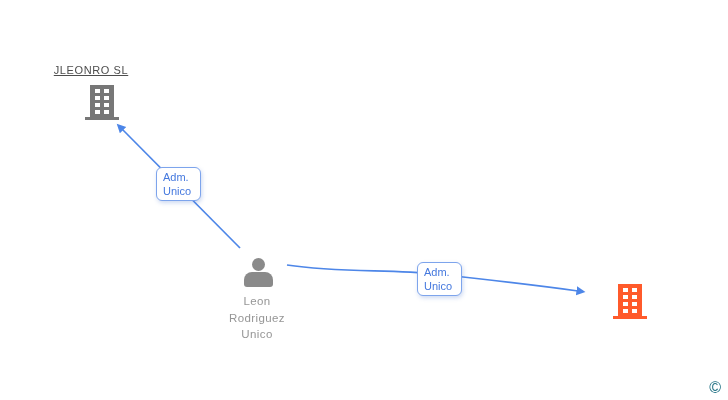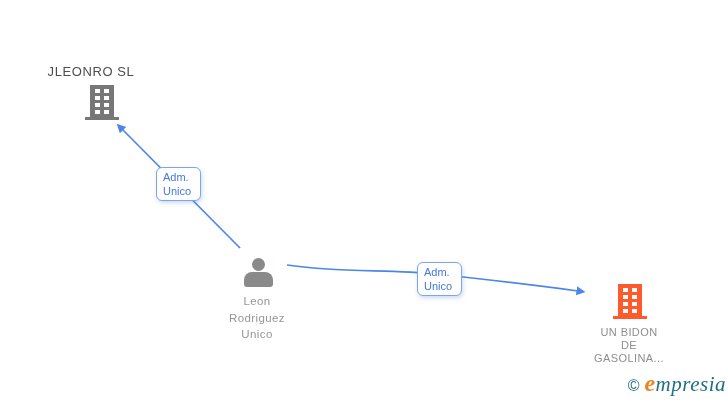--- a/index.html
+++ b/index.html
@@ -13,22 +13,23 @@
   svg.wires{position:absolute;left:0;top:0;z-index:1;}
 
   
   .node-label{
     position:absolute;z-index:3;
     text-align:center;white-space:nowrap;
     transform:translateX(-50%);
   }
   .company1-label{
     left:91px;top:64px;
-    font-size:13px;letter-spacing:.6px;
+    font-size:11px;letter-spacing:.6px;
     color:#4d4d4d;
+    text-decoration:underline;
   }
   .person-label{
     left:257px;top:293px;
     font-size:11.5px;line-height:16.5px;
     color:#969696;letter-spacing:.4px;text-align:center;
   }
   .company2-label{
     left:629px;top:326px;
     font-size:11px;line-height:13px;
     color:#8e8e8e;letter-spacing:.4px;
@@ -142,35 +143,27 @@
         <span></span>
         <span></span>
         <span></span>
       <span></span>
         <span></span>
         <span></span>
         <span></span>
     </div>
     <div class="base"></div>
   </div>
-  <div class="node-label company2-label">
-    <div>UN BIDON</div>
-    <div>DE</div>
-    <div>GASOLINA...</div>
-  </div>
 
   <div class="edge-label edge-label-1">
     <div>Adm.</div>
     <div>Unico</div>
   </div>
   <div class="edge-label edge-label-2">
     <div>Adm.</div>
     <div>Unico</div>
   </div>
 
   <div class="watermark">
     <span class="copy">©</span>
-    <span class="brand">
-      <span class="initial">e</span><span class="rest">mpresia</span>
-    </span>
   </div>
 
 </div>
 
 </body></html>

